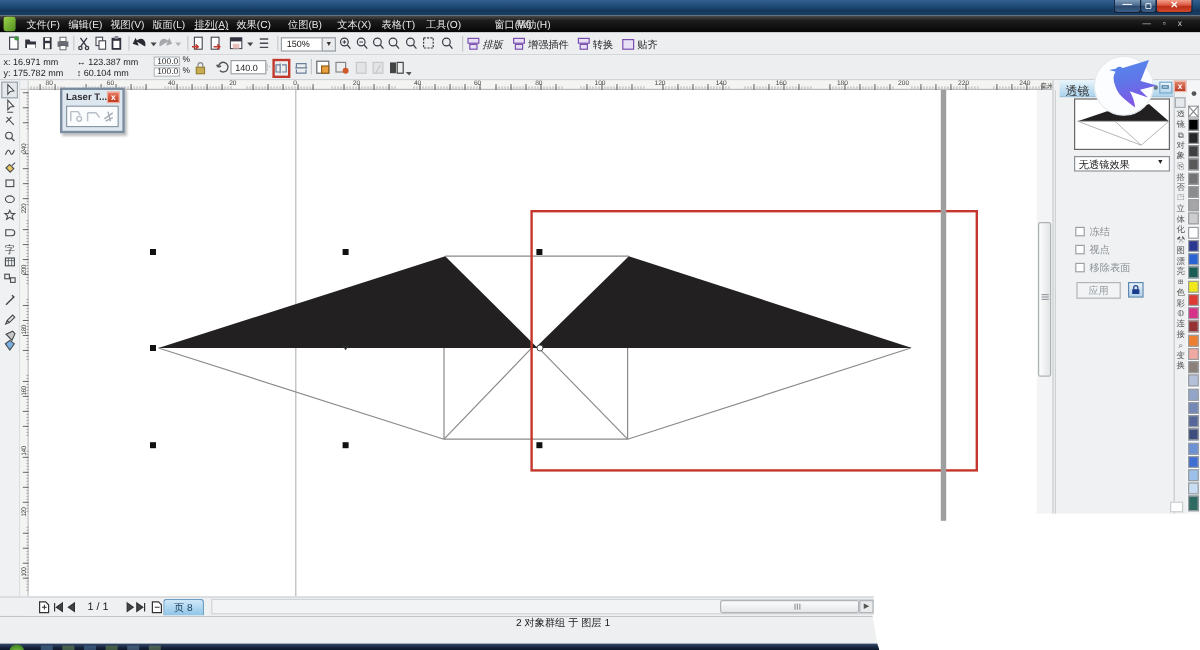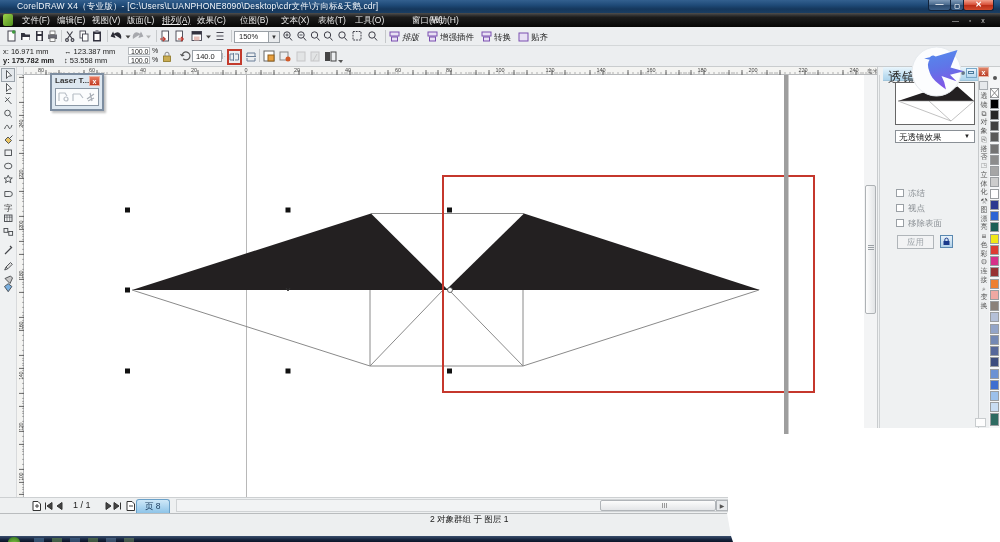--- a/index.html
+++ b/index.html
@@ -74,21 +74,20 @@
 #taskbar { left:0; top:536px; width:733px; height:6px;
   background:linear-gradient(180deg,#3a4f6e 0%,#16243d 60%,#0b1528 100%);
   clip-path:polygon(0 0, 731px 0, 733px 6px, 0 6px); }
 </style>
 </head>
 <body>
 <div id="stage">
 
   <div id="titlebar" class="abs"></div>
   <svg id="cicon" class="abs" viewBox="0 0 11 11"></svg>
-  <div id="titletext" class="abs">CorelDRAW X4（专业版）- [C:\Users\LUANPHONE8090\Desktop\cdr文件\方向标&amp;天鹅.cdr]</div>
   <div id="btnmin" class="wbtn abs">
       <span style="top:-1px;">—</span>
     </div>
   <div id="btnmax" class="wbtn abs">
       <span style="top:1px;font-size:6px;">▢</span>
     </div>
   <div id="btnclose" class="wbtn abs">
       <span style="top:0;">✕</span>
     </div>
 
@@ -188,23 +187,23 @@
     </g>
     <rect x="130" y="3" width="9" height="8" stroke="#7a4fb0" fill="#e8e0f4"></rect>
   </svg>
   <div class="tlab abs" style="left:402px;top:32px;font-style:italic;">排版</div>
   <div class="tlab abs" style="left:440px;top:32px;">增强插件</div>
   <div class="tlab abs" style="left:494px;top:32px;">转换</div>
   <div class="tlab abs" style="left:531px;top:32px;">贴齐</div>
   <div id="tb2" class="abs"></div>
 
   <div class="tlab abs" style="left:3px;top:47px;font-size:7.5px;text-align:center;">x: 16.971 mm</div>
-  <div class="tlab abs" style="left:3px;top:56px;font-size:7.5px;font-weight:bold;">y: 175.782 mm</div>
+  <div class="tlab abs" style="left:3px;top:56px;font-size:7.5px;">y: 175.782 mm</div>
   <div class="tlab abs" style="left:64px;top:47px;font-size:7.5px;">↔ 123.387 mm</div>
-  <div class="tlab abs" style="left:64px;top:56px;font-size:7.5px;">↕ 53.558 mm</div>
+  <div class="tlab abs" style="left:64px;top:56px;font-size:7.5px;">↕ 60.104 mm</div>
   <div class="field" style="left:128px;top:47px;width:22px;height:8px;line-height:7px;font-size:7px;padding-left:2px;border-color:#b5b9bd;">100.0</div>
   <div class="field" style="left:128px;top:56px;width:22px;height:8px;line-height:7px;font-size:7px;padding-left:2px;border-color:#b5b9bd;">100.0</div>
   <div class="tlab abs" style="left:152px;top:47px;font-size:7px;">%</div>
   <div class="tlab abs" style="left:152px;top:56px;font-size:7px;">%</div>
   <svg class="abs" style="left:161px;top:50px;" width="12" height="14" viewBox="0 0 12 14">
     <rect x="2.5" y="6" width="7" height="5.5" fill="#c9ab52" stroke="#8a7420" stroke-width="0.8"></rect>
     <path d="M4 6 v-1.8 a2 2 0 0 1 4 0 V6" fill="none" stroke="#888" stroke-width="1"></path>
   </svg>
   <div class="abs" style="left:217px;top:53px;width:6px;height:6px;border:1px solid #b0b4b8;background:#e8eaec;"></div>
   <svg class="abs" style="left:180px;top:50px;" width="12" height="12" viewBox="0 0 12 12">
@@ -344,21 +343,21 @@
       <path d="M30 9 l7 -5 M33 3 l2 8 M31 11 l6 -3" stroke="#a8aeb6"></path>
     </g>
   </svg>
   <div id="vscroll" class="abs"></div>
   <div id="vthumb" class="abs"></div>
   <div class="abs" style="left:868px;top:245px;width:6px;height:1px;background:#9aa0a5;box-shadow:0 2px 0 #9aa0a5, 0 4px 0 #9aa0a5;"></div>
 
   <div id="docker" class="abs"></div>
   <div class="abs" style="left:879px;top:75px;width:1px;height:353px;background:#cfd2d4;"></div>
   <div id="docktitle" class="abs"></div>
-  <div class="abs" style="left:888px;top:69px;font-size:14px;color:#333;">透镜</div>
+  <div class="abs" style="left:888px;top:69px;font-size:10px;color:#333;">透镜</div>
   <div class="abs" style="left:961px;top:71px;width:4px;height:4px;background:#6a7a88;border-radius:50%;"></div>
   <div class="abs" style="left:966px;top:68px;width:11px;height:10px;background:linear-gradient(180deg,#eaf4fc,#b8d8ee);border:1px solid #7aa8c8;"></div>
   <div class="abs" style="left:968px;top:71px;width:6px;height:3px;border:1px solid #4a7a9c;"></div>
   <div class="abs" style="left:978px;top:67px;width:11px;height:10px;background:linear-gradient(180deg,#e08468,#b83b24);border:1px solid #e8b0a0;color:#fff;font-size:7px;font-weight:bold;text-align:center;line-height:9px;">x</div>
 
   <div class="abs" style="left:895px;top:82px;width:80px;height:43px;background:#fff;border:1px solid #666;"></div>
   <svg class="abs" style="left:896px;top:83px;" width="78" height="41" viewBox="0 0 78 41">
     <path d="M2 18 L26 10 Q29.5 9 32 10.5 L38 13 L61.5 3.6 L78 18 Z" fill="#232021"></path>
     <path d="M2 18 L78 18 L55 38 Z M33 18 L55 38" fill="none" stroke="#999" stroke-width="0.6"></path>
   </svg>

